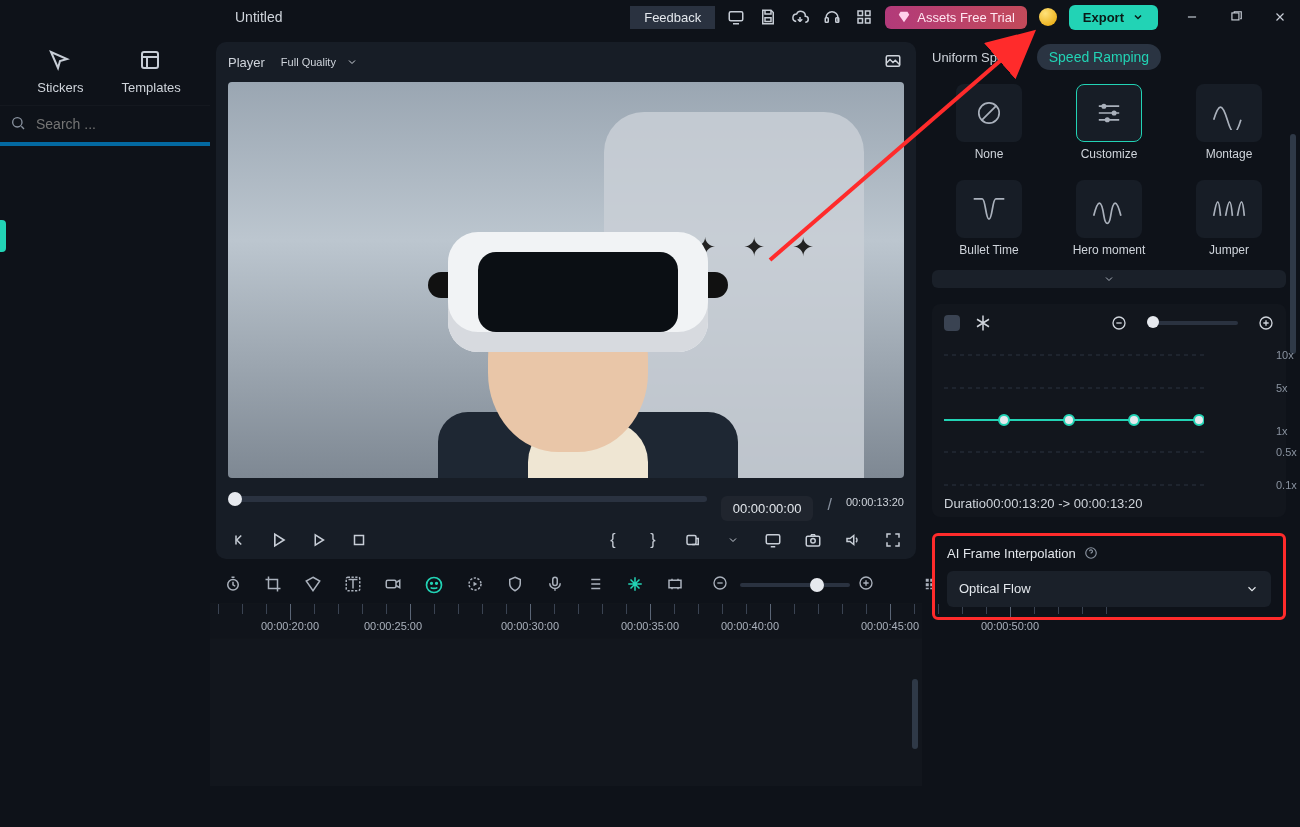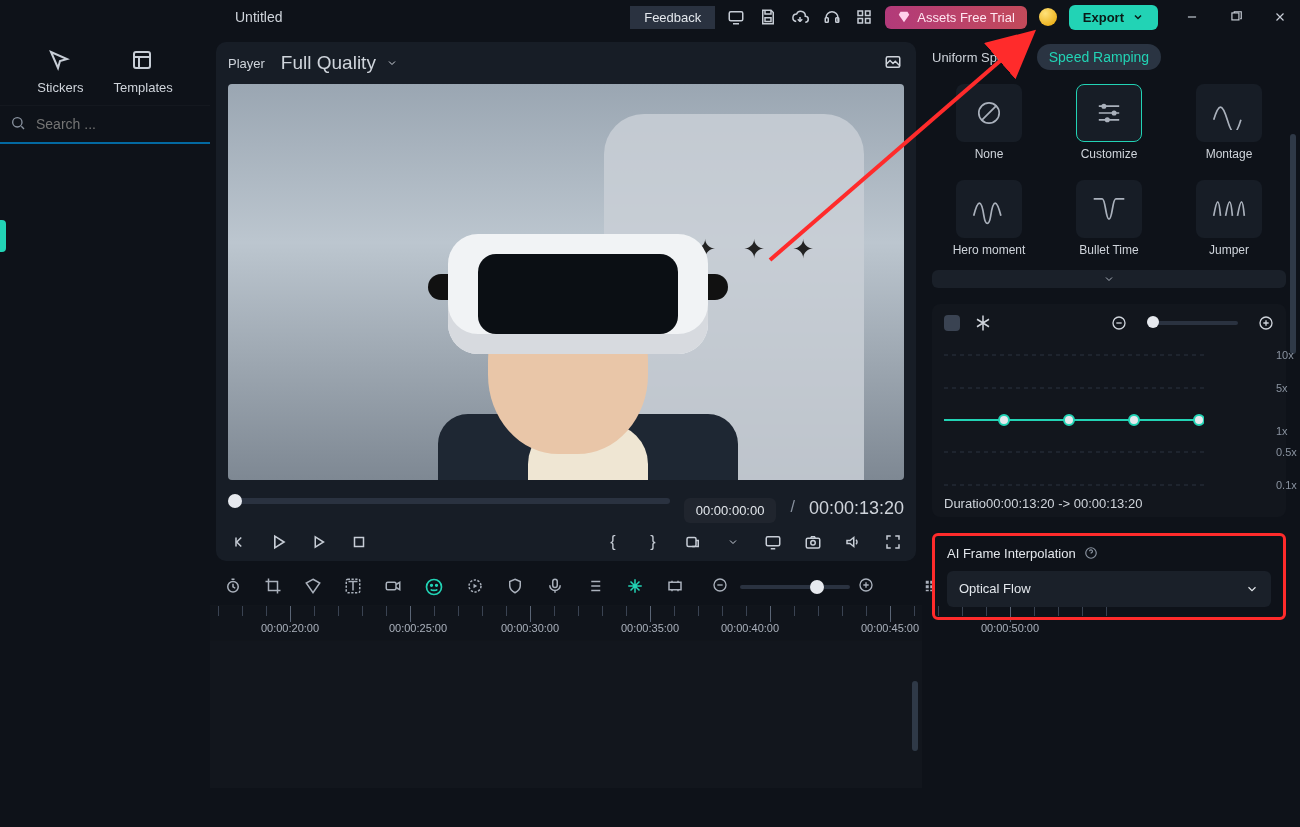--- a/index.html
+++ b/index.html
@@ -21,54 +21,54 @@
   .export{display:flex;align-items:center;gap:8px;background:var(--accent);color:#0a1a17;border-radius:6px;padding:5px 14px;font-size:13px;font-weight:600;cursor:pointer;}
   .win-btn{width:20px;height:20px;color:#c7cdd6;cursor:pointer;display:flex;align-items:center;justify-content:center;margin-left:14px;}
   .coin{width:18px;height:18px;border-radius:50%;background:radial-gradient(circle at 35% 30%,#ffe27a,#e6a200);}
 
   
   .main{display:grid;grid-template-columns:210px 712px 378px;gap:0;height:calc(827px - 34px);}
 
   
   .left{display:flex;flex-direction:column;}
   .lib-tabs{display:flex;gap:30px;justify-content:center;padding:14px 0 10px;}
-  .lib-tab{display:flex;flex-direction:column;align-items:center;gap:6px;font-size:13px;color:#cfd4db;cursor:pointer;}
+  .lib-tab{display:flex;flex-direction:column;align-items:center;gap:6px;font-size:13px;color:#cfd4db;cursor:pointer;margin-left:8px;}
   .lib-tab .ico{width:26px;height:26px;color:#c7cdd6;}
-  .searchrow{display:flex;align-items:center;gap:8px;padding:8px 10px;border-top:1px solid #14181f;border-bottom:2px solid #0369a1;}
+  .searchrow{display:flex;align-items:center;gap:8px;padding:8px 10px;border-top:1px solid #14181f;border-bottom:4px solid #0369a1;}
   .searchrow .s-ico{width:18px;height:18px;color:#8a93a0;}
   .searchrow input{flex:1;background:transparent;border:none;color:var(--text);font-size:14px;outline:none;}
   .searchrow .mini-ico{width:20px;height:20px;color:#aab1bc;cursor:pointer;}
   .left .accent-edge{position:absolute;left:0;top:186px;width:6px;height:32px;background:var(--accent);border-radius:0 4px 4px 0;}
 
   
   .center{display:flex;flex-direction:column;gap:8px;padding-top:8px;}
   .player{background:var(--panel);border-radius:10px;padding:10px 12px 8px;margin:0 6px;}
   .player-top{display:flex;align-items:center;gap:16px;}
   .player-top .lbl{font-size:13px;color:#cfd4db;}
-  .quality{display:flex;align-items:center;gap:10px;color:#cfd4db;font-size:19px;cursor:pointer;}
+  .quality{display:flex;align-items:center;gap:10px;color:#cfd4db;font-size:11px;cursor:pointer;}
   .player-top .right-ico{margin-left:auto;width:20px;height:20px;color:#cfd4db;cursor:pointer;}
   .video{margin-top:10px;width:100%;height:396px;border-radius:4px;overflow:hidden;position:relative;background:linear-gradient(180deg,#9aa6b2 0%,#bcc6cf 40%,#7e8893 100%);}
   
   .kid{position:absolute;left:180px;top:70px;width:340px;height:340px;}
   .kid .head{position:absolute;left:80px;top:120px;width:160px;height:180px;background:#e9c6a8;border-radius:48% 48% 44% 44%;}
   .kid .hair{position:absolute;left:70px;top:110px;width:180px;height:70px;background:#b98a52;border-radius:50% 50% 40% 40%;}
   .kid .headset{position:absolute;left:40px;top:80px;width:260px;height:120px;background:#f1f3f5;border-radius:30px;box-shadow:inset 0 -20px 0 #d7dadf;}
   .kid .visor{position:absolute;left:70px;top:100px;width:200px;height:80px;background:#0b0f14;border-radius:18px;}
   .kid .strap{position:absolute;left:20px;top:120px;width:300px;height:26px;background:#111;border-radius:14px;}
   .kid .jacket{position:absolute;left:30px;top:260px;width:300px;height:120px;background:#1e2733;border-radius:30px 30px 0 0;}
   .kid .shirt{position:absolute;left:120px;top:270px;width:120px;height:80px;background:#efe6d3;border-radius:40px 40px 0 0;}
   .adult{position:absolute;right:40px;top:30px;width:260px;height:380px;background:#c9cfd6;border-radius:40px 40px 0 0;opacity:.85;}
   .stars{position:absolute;right:80px;top:150px;color:#222;font-size:26px;letter-spacing:10px;}
 
   .scrub{display:flex;gap:14px;margin-top:18px;}
   .scrub .track{flex:1;height:6px;background:#2a3240;border-radius:3px;position:relative;}
   .scrub .knob{position:absolute;left:0;top:-4px;width:14px;height:14px;border-radius:50%;background:#e6e9ee;}
   .tc-box{background:#20252e;border-radius:6px;padding:5px 12px;font-size:13px;color:#e3e7ec;}
   .tc-sep{color:#8a93a0;}
-  .tc-total{font-size:18px;color:#cfd4db;}
+  .tc-total{font-size:11px;color:#cfd4db;}
 
   .pctrl{display:flex;align-items:center;gap:18px;margin-top:8px;color:#c7cdd6;}
   .pctrl .grow{flex:1;}
   .pctrl .ibtn{width:22px;height:22px;cursor:pointer;display:flex;align-items:center;justify-content:center;}
   .brace{font-size:16px;}
 
   
   .tl-wrap{margin-top:0;}
   .tl-tools{display:flex;align-items:center;gap:22px;padding:8px 14px;color:#aab1bc;}
   .tl-tools .ico{width:20px;height:20px;cursor:pointer;}
@@ -456,21 +456,21 @@
             </svg>
           </span>
       </div>
       <div class="ruler" id="ruler">
           <div class="lbl" style="left: 80px;">00:00:20:00</div>
           <div class="tick major" style="left: 80px;"></div>
           <div class="tick" style="left: 104px;"></div>
           <div class="tick" style="left: 128px;"></div>
           <div class="tick" style="left: 152px;"></div>
           <div class="tick" style="left: 176px;"></div>
-          <div class="lbl" style="left: 208px;">00:00:25:00</div>
+          <div class="lbl" style="left: 183px;">00:00:25:00</div>
           <div class="tick major" style="left: 200px;"></div>
           <div class="tick" style="left: 224px;"></div>
           <div class="tick" style="left: 248px;"></div>
           <div class="tick" style="left: 272px;"></div>
           <div class="tick" style="left: 296px;"></div>
           <div class="lbl" style="left: 320px;">00:00:30:00</div>
           <div class="tick major" style="left: 320px;"></div>
           <div class="tick" style="left: 344px;"></div>
           <div class="tick" style="left: 368px;"></div>
           <div class="tick" style="left: 392px;"></div>
@@ -542,32 +542,32 @@
           <div class="box">
             <svg viewBox="0 0 40 40" width="40" height="34" fill="none" stroke="#aab1bc" stroke-width="2">
               <path d="M2 28c6-20 10-20 16 0s10 20 16 0"></path>
             </svg>
           </div>
           <div class="cap">Montage</div>
         </div>
         <div class="preset">
           <div class="box">
             <svg viewBox="0 0 40 40" width="40" height="34" fill="none" stroke="#aab1bc" stroke-width="2">
-              <path d="M2 28c5-20 9-20 12 0 2 12 6 12 8 0 3-20 7-20 12 0"></path>
-            </svg>
-          </div>
-          <div class="cap">Hero moment</div>
+              <path d="M2 8h10c4 0 4 24 8 24s4-24 8-24h10"></path>
+            </svg>
+          </div>
+          <div class="cap">Bullet Time</div>
         </div>
         <div class="preset">
           <div class="box">
             <svg viewBox="0 0 40 40" width="40" height="34" fill="none" stroke="#aab1bc" stroke-width="2">
-              <path d="M2 8h10c4 0 4 24 8 24s4-24 8-24h10"></path>
-            </svg>
-          </div>
-          <div class="cap">Bullet Time</div>
+              <path d="M2 28c5-20 9-20 12 0 2 12 6 12 8 0 3-20 7-20 12 0"></path>
+            </svg>
+          </div>
+          <div class="cap">Hero moment</div>
         </div>
         <div class="preset">
           <div class="box">
             <svg viewBox="0 0 40 40" width="40" height="34" fill="none" stroke="#aab1bc" stroke-width="2">
               <path d="M2 28c4-22 6-22 8 0M16 28c4-22 6-22 8 0M30 28c4-22 6-22 8 0"></path>
             </svg>
           </div>
           <div class="cap">Jumper</div>
         </div>
       </div>

